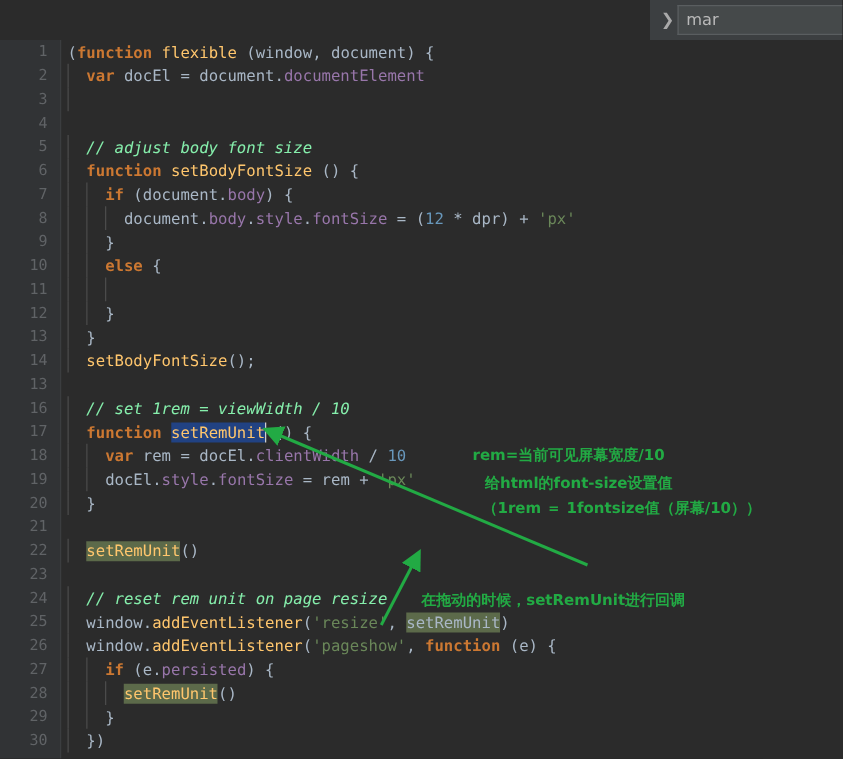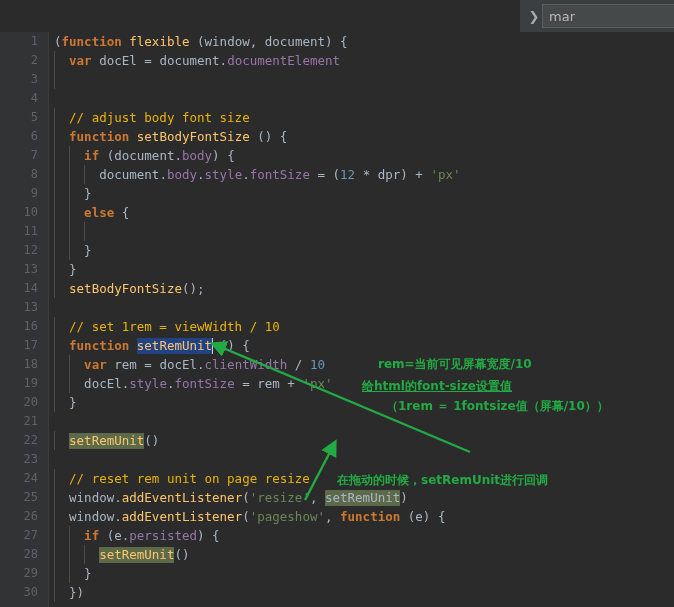--- a/index.html
+++ b/index.html
@@ -111,21 +111,21 @@
     background: #4b4b4b;
     top: 0; height: 19px;
   }
 
   
   .kw   { color: #cc7832; font-weight: bold; }
   .fn   { color: #ffc66d; }
   .var2 { color: #9876aa; }
   .str  { color: #6a8759; }
   .num  { color: #6897bb; }
-  .com  { color: #eab308; }
+  .com  { color: #86efac; font-style: italic; }
   .pl   { color: #a9b7c6; }
 
   
   .sel {
     background: #214283;
     color: #a9b7c6;
   }
   .match {
     background: #5c6a4a;
   }
@@ -207,18 +207,18 @@
       <line x1="470" y1="452" x2="223" y2="348" stroke="#22aa44" stroke-width="2.4" marker-end="url(#arrowhead)"></line>
     </g>
 
     <g>
       <line x1="305" y1="500" x2="330" y2="452" stroke="#22aa44" stroke-width="2.4" marker-end="url(#arrowhead)"></line>
     </g>
   </svg>
 
   <div id="anno-layer">
     <div class="anno" style="left:378px; top:356px;">rem=当前可见屏幕宽度/10</div>
-    <div class="anno" style="left:362px; top:378px;text-decoration:underline;">给html的font-size设置值</div>
+    <div class="anno" style="left:388px; top:378px;">给html的font-size设置值</div>
     <div class="anno" style="left:386px; top:398px;">（1rem ＝ 1fontsize值（屏幕/10））</div>
     <div class="anno" style="left:337px; top:472px;">在拖动的时候，setRemUnit进行回调</div>
   </div>
 
 </div>
 
 </body></html>

